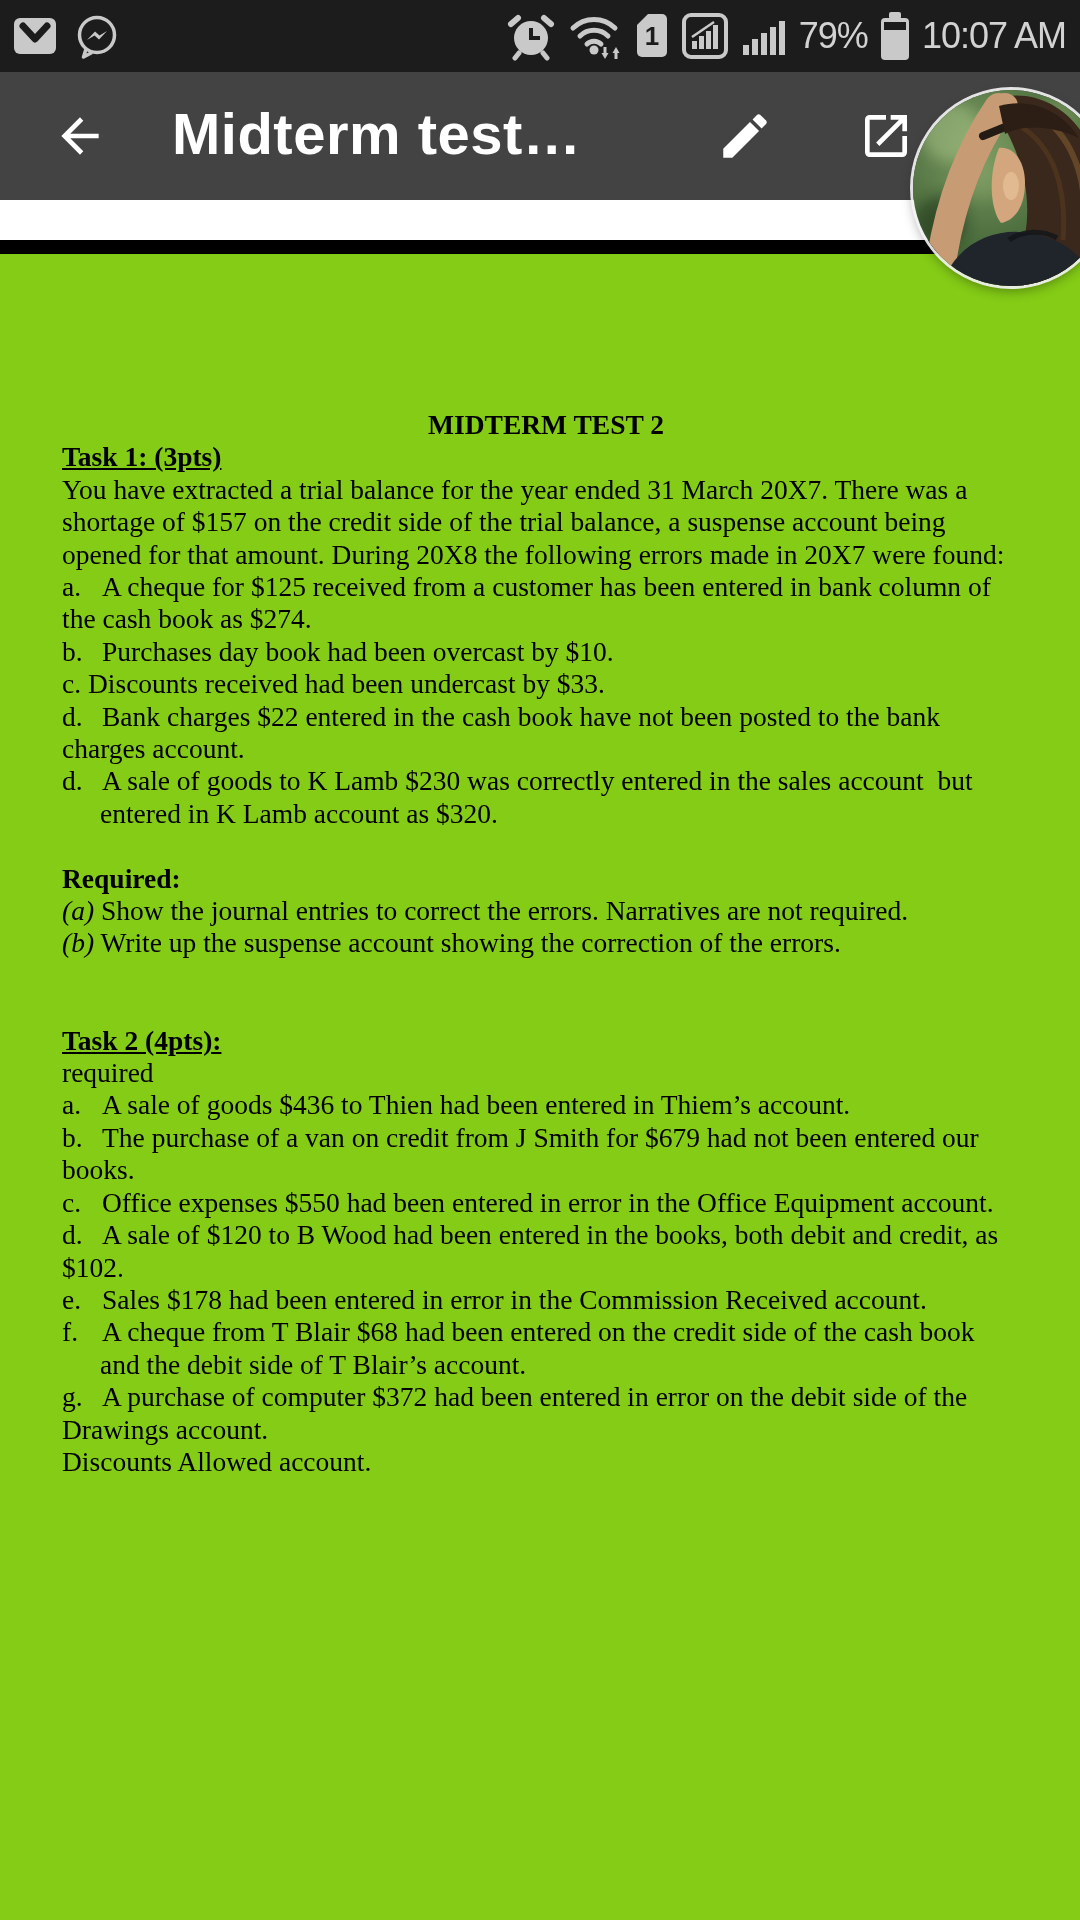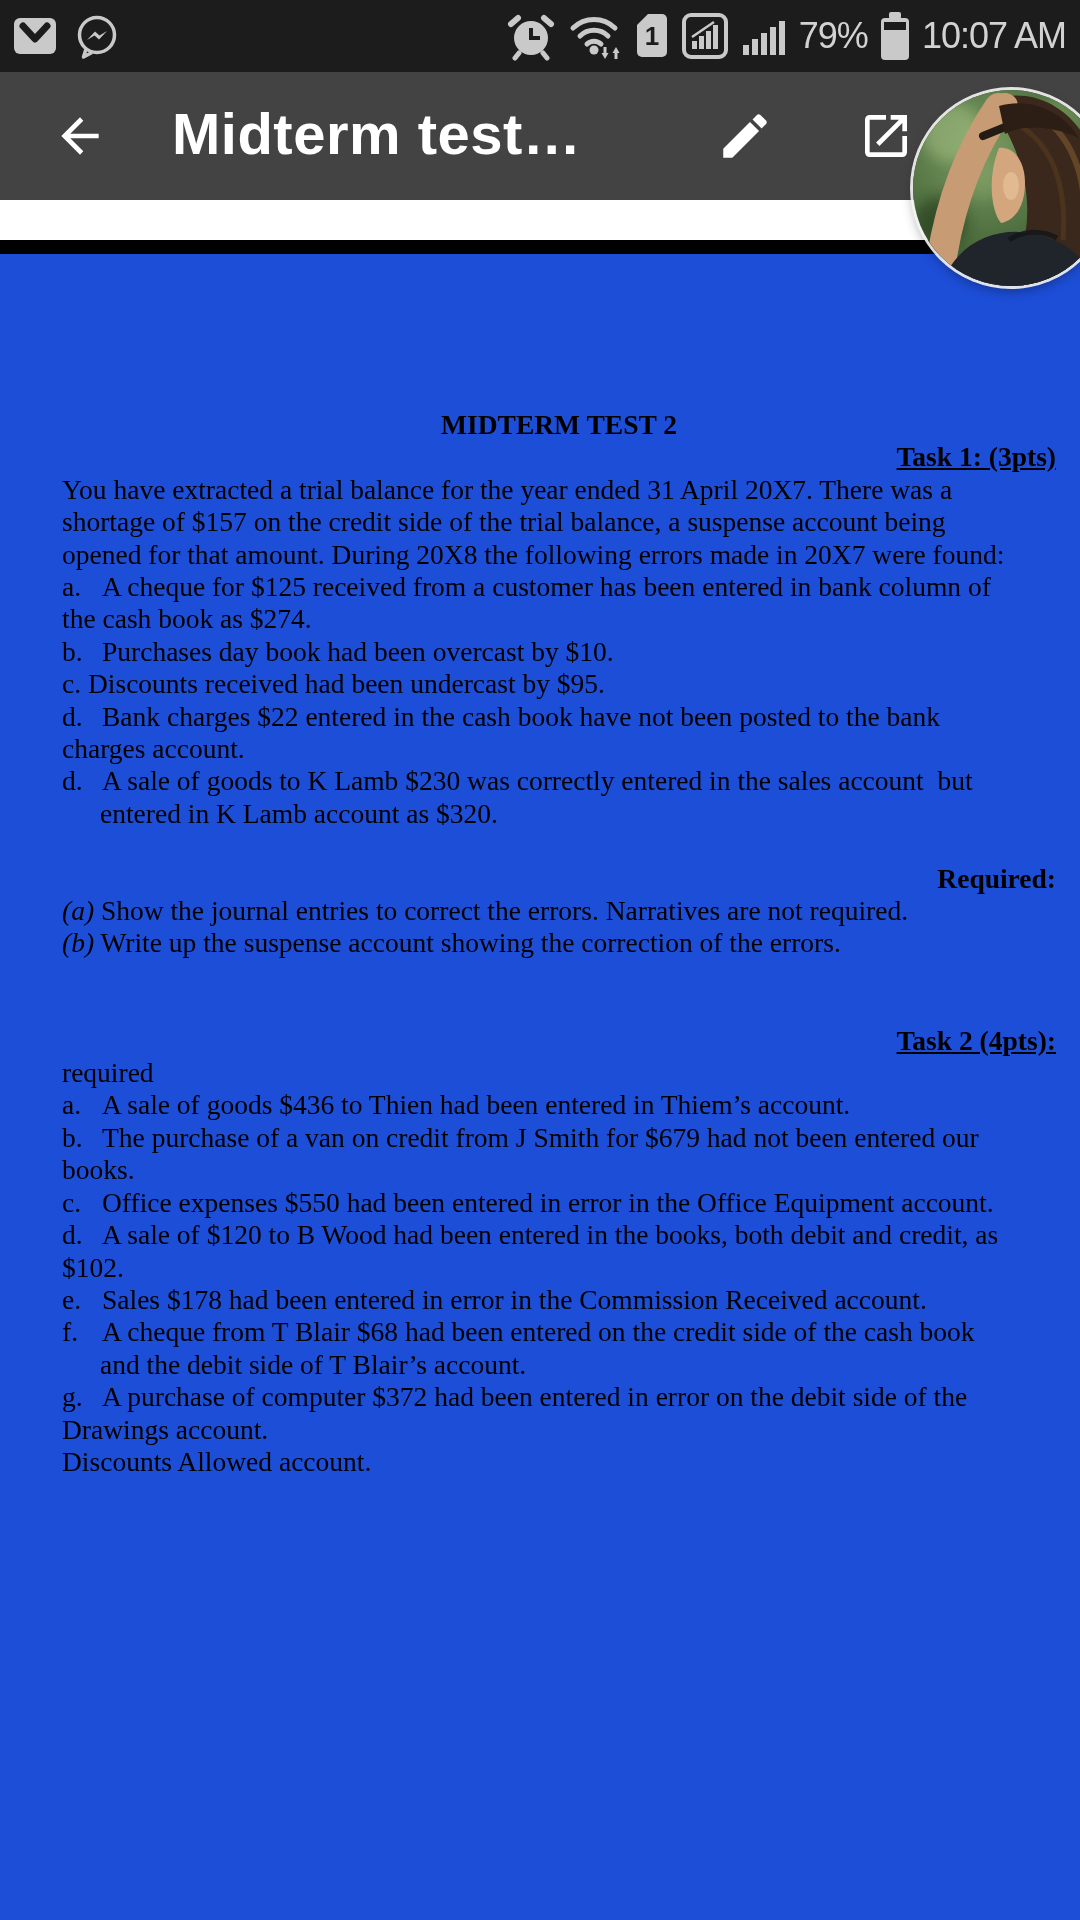--- a/index.html
+++ b/index.html
@@ -20,25 +20,25 @@
   .htitle{position:absolute;left:172px;top:50%;transform:translateY(-54%);color:#fff;
           font-size:58px;font-weight:600;letter-spacing:.5px;white-space:nowrap;}
   .edit-btn{left:716px;}
   .open-btn{left:858px;}
   .header-shadow{position:absolute;top:240px;left:0;width:1080px;height:14px;background:#000;z-index:2;}
   
   .avatar{position:absolute;left:913px;top:90px;width:196px;height:196px;border-radius:50%;
           overflow:hidden;z-index:6;box-shadow:0 0 0 3px rgba(245,245,245,.9),0 5px 12px rgba(0,0,0,.35);}
   .avatar svg{display:block;}
   
-  .document{position:absolute;top:254px;left:0;width:1080px;height:1666px;background:#1d4ed8;
-            box-sizing:border-box;padding:155px 24px 0 62px;overflow:hidden;
+  .document{position:absolute;top:254px;left:0;width:1080px;height:1666px;background:#84cc16;
+            box-sizing:border-box;padding:155px 50px 0 62px;overflow:hidden;
             font-family:"Liberation Serif",serif;font-size:27.5px;line-height:32.4px;color:#000;}
   .line{white-space:pre;min-height:32.4px;}
-  .line.b{font-weight:bold;text-align:right;}
+  .line.b{font-weight:bold;}
   .line.u{text-decoration:underline;}
   .line.c{text-align:center;}
   .line.ind{padding-left:38px;}
   .mk{display:inline-block;width:40px;}
 </style>
 </head>
 <body>
 
 <div class="screen">
 
@@ -166,27 +166,27 @@
       <path d="M86 16 C120 6 152 24 166 48 C140 36 110 34 92 44 Z" fill="#2c1e14"></path>
       <path d="M28 196 C44 150 86 136 122 144 C154 151 174 168 180 196 Z" fill="#20242b"></path>
       <path d="M96 150 C110 140 130 140 144 148" stroke="#11151a" stroke-width="5" fill="none" opacity=".8"></path>
     </svg>
   </div>
 
   <div class="document">
     <div>
         <div class="line b c">MIDTERM TEST 2</div>
         <div class="line b u">Task 1: (3pts)</div>
-        <div class="line">You have extracted a trial balance for the year ended 31 April 20X7. There was a</div>
+        <div class="line">You have extracted a trial balance for the year ended 31 March 20X7. There was a</div>
         <div class="line">shortage of $157 on the credit side of the trial balance, a suspense account being</div>
         <div class="line">opened for that amount. During 20X8 the following errors made in 20X7 were found:</div>
         <div class="line"><span class="mk">a.</span>A cheque for $125 received from a customer has been entered in bank column of</div>
         <div class="line">the cash book as $274.</div>
         <div class="line"><span class="mk">b.</span>Purchases day book had been overcast by $10.</div>
-        <div class="line">c. Discounts received had been undercast by $95.</div>
+        <div class="line">c. Discounts received had been undercast by $33.</div>
         <div class="line"><span class="mk">d.</span>Bank charges $22 entered in the cash book have not been posted to the bank</div>
         <div class="line">charges account.</div>
         <div class="line"><span class="mk">d.</span>A sale of goods to K Lamb $230 was correctly entered in the sales account  but</div>
         <div class="line ind">entered in K Lamb account as $320.</div>
         <div class="line"></div>
         <div class="line b">Required:</div>
         <div class="line"><i>(a)</i> Show the journal entries to correct the errors. Narratives are not required.</div>
         <div class="line"><i>(b)</i> Write up the suspense account showing the correction of the errors.</div>
         <div class="line"></div>
         <div class="line"></div>

